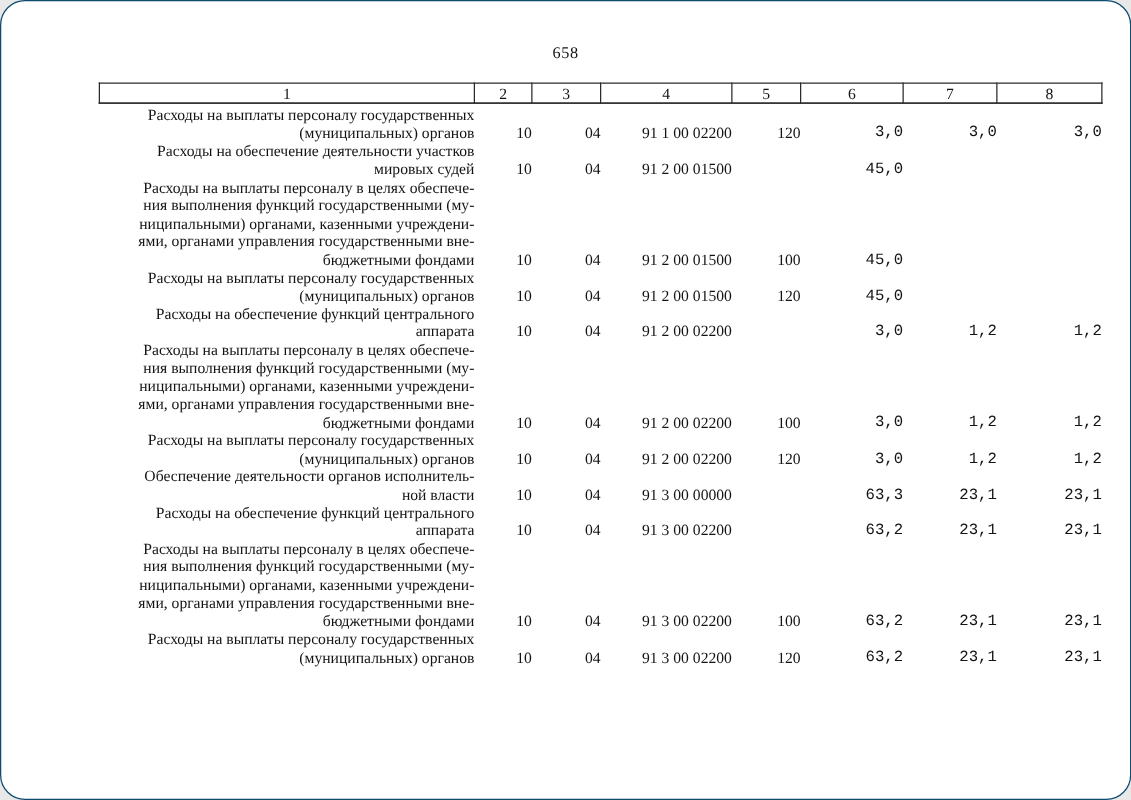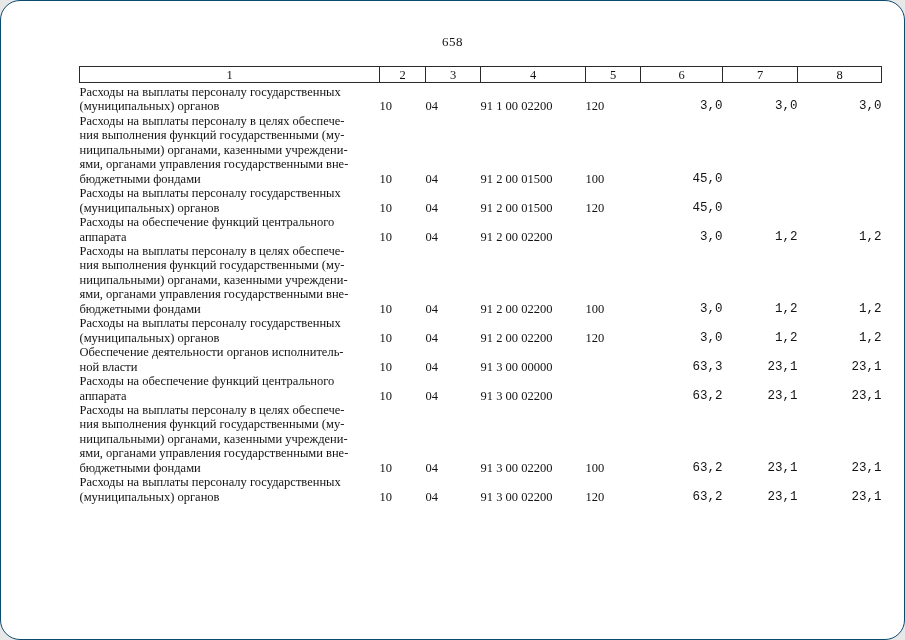--- a/index.html
+++ b/index.html
@@ -40,25 +40,25 @@
     text-align: center;
     line-height: 14px;
   }
   table.budget tbody td {
     vertical-align: bottom;
     padding: 0;
     line-height: 14.45px;
     font-size: 12.5px;
   }
   td.desc {
-    text-align: left;
+    text-align: right;
     white-space: pre-line;
     padding-right: 8px;
   }
-  td.center { text-align: left; }
+  td.center { text-align: right; }
   td.right  { text-align: right; padding-right: 10px; font-family: Liberation Mono, monospace; }
   tbody tr:first-child td { padding-top: 2px; }
 </style>
 </head>
 <body>
 
 <div class="page">
   <div class="page-number">658</div>
 
   <table class="budget">
@@ -90,20 +90,31 @@
 (муниципальных) органов</td>
           <td class="center">10</td>
           <td class="center">04</td>
           <td class="center">91 1 00 02200</td>
           <td class="center">120</td>
           <td class="right">3,0</td>
           <td class="right">3,0</td>
           <td class="right">3,0</td>
         </tr>
         <tr>
+          <td class="desc">Расходы на обеспечение деятельности участков
+мировых судей</td>
+          <td class="center">10</td>
+          <td class="center">04</td>
+          <td class="center">91 2 00 01500</td>
+          <td class="center"></td>
+          <td class="right">45,0</td>
+          <td class="right"></td>
+          <td class="right"></td>
+        </tr>
+        <tr>
           <td class="desc">Расходы на выплаты персоналу в целях обеспече-
 ния выполнения функций государственными (му-
 ниципальными) органами, казенными учреждени-
 ями, органами управления государственными вне-
 бюджетными фондами</td>
           <td class="center">10</td>
           <td class="center">04</td>
           <td class="center">91 2 00 01500</td>
           <td class="center">100</td>
           <td class="right">45,0</td>

